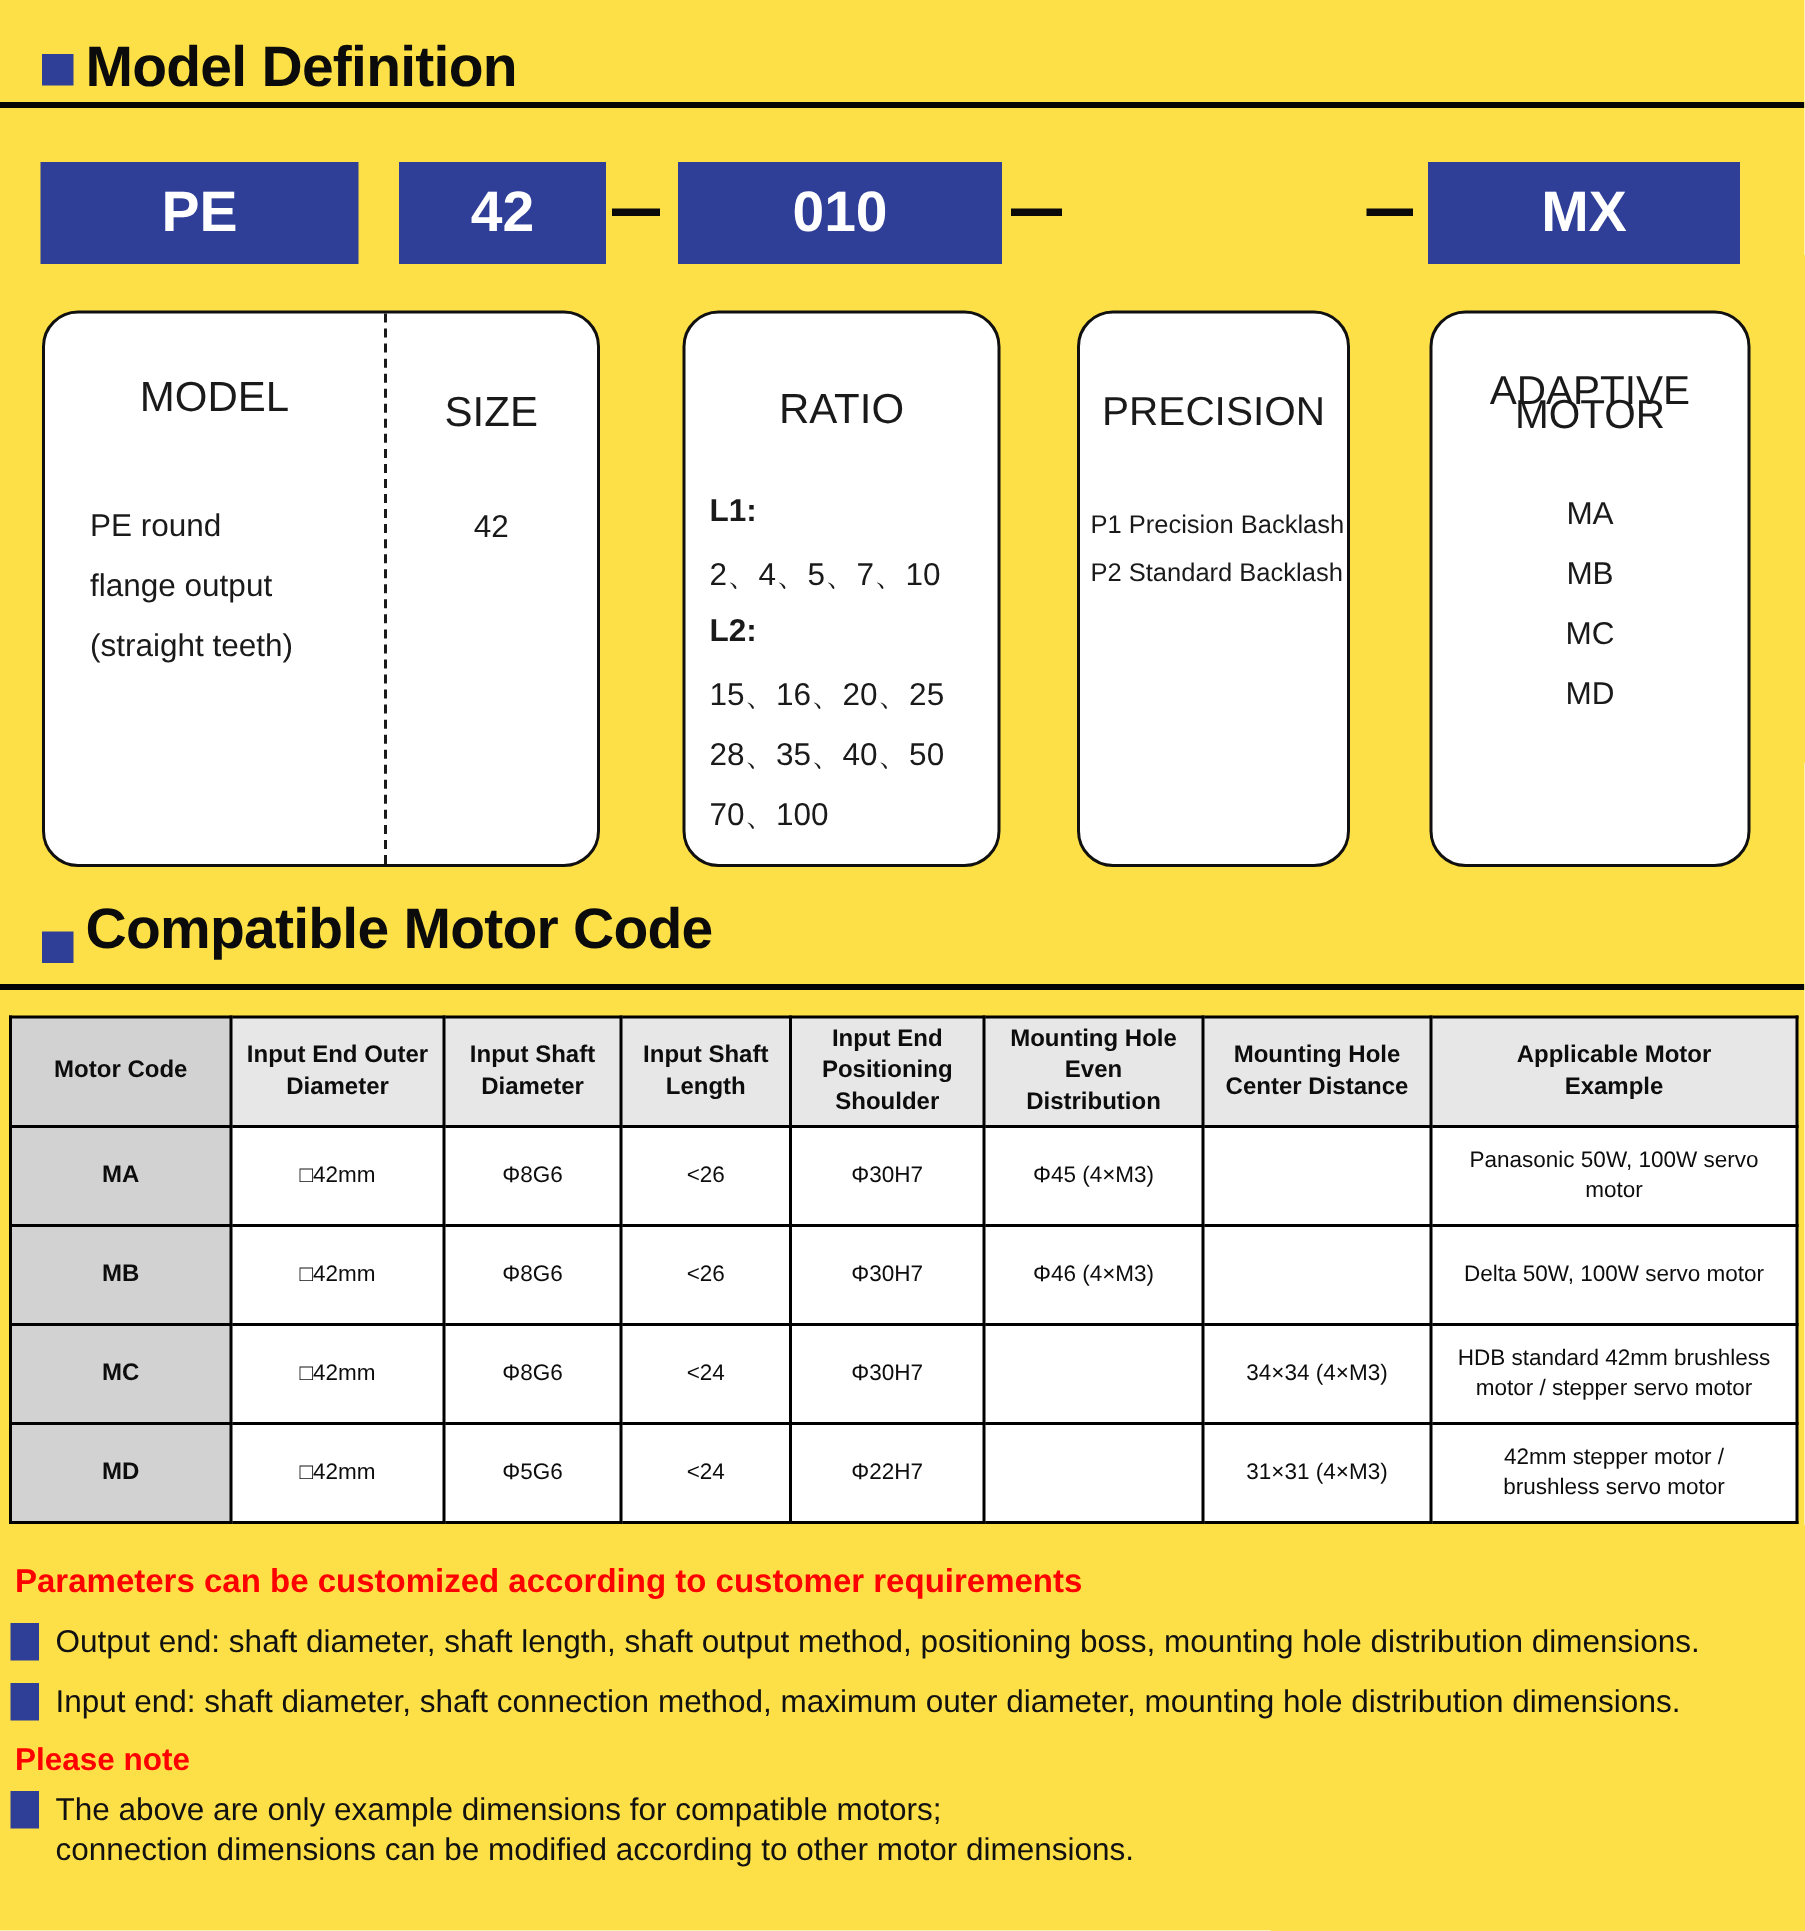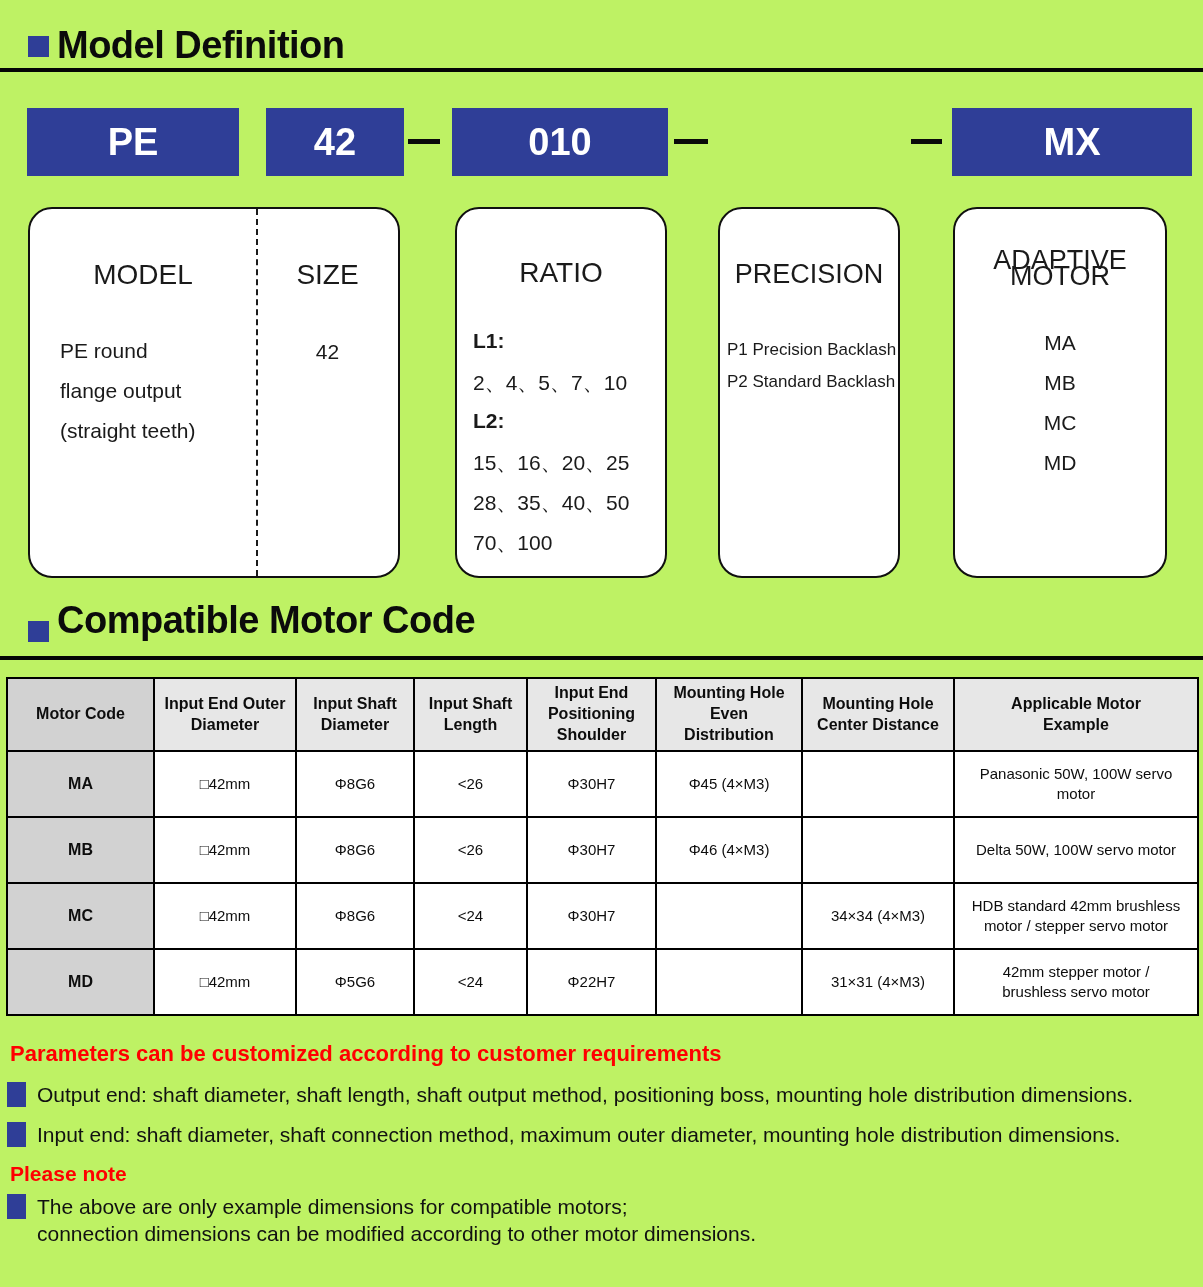--- a/index.html
+++ b/index.html
@@ -1,17 +1,17 @@
 <!DOCTYPE html>
 <html style="--accent: #2f3e97; --red: #ff0000;"><head>
 <meta charset="utf-8">
 <style>
   html,body{margin:0;padding:0;background:#ffffff;}
   .page{
-    position:relative;width:1203px;height:1287px;background:#bef264;
+    position:relative;width:1203px;height:1287px;background:#fde047;
     font-family:"Liberation Sans","DejaVu Sans",sans-serif;color:#0d0d0d;overflow:hidden;
   }
   
   .sec-bullet{position:absolute;width:21px;height:21px;background:var(--accent,#2f3e97);}
   .sec-title{position:absolute;font-size:38px;font-weight:bold;color:#0b0b0b;letter-spacing:-0.5px;white-space:nowrap;}
   .rule{position:absolute;left:0;width:1203px;height:4px;background:#050505;}
   
   .code-box{
     position:absolute;top:108px;height:68px;background:var(--accent,#2f3e97);
     color:#ffffff;font-size:38px;font-weight:bold;display:flex;align-items:center;justify-content:center;
@@ -52,25 +52,25 @@
   <div class="sec-bullet" style="left:28px;top:36px;"></div>
   <div class="sec-title" style="left:57px;top:24px;">Model Definition</div>
   <div class="rule" style="top:68px;"></div>
 
   <div class="code-box" style="left:27px;width:212px;">PE</div>
   <div class="code-box" style="left:266px;width:138px;">42</div>
   <div class="dash" style="left:408px;width:32px;"></div>
   <div class="code-box" style="left:452px;width:216px;">010</div>
   <div class="dash" style="left:674px;width:34px;"></div>
   <div class="dash" style="left:911px;width:31px;"></div>
-  <div class="code-box" style="left:952px;width:240px;">MX</div>
+  <div class="code-box" style="left:952px;width:208px;">MX</div>
 
   <div class="card" style="left:28px;width:372px;">
     <div class="dashed-div" style="left:226px;"></div>
-    <div class="card-title" style="left:0;top:50px;width:226px;">MODEL</div>
+    <div class="card-title" style="left:0;top:40px;width:226px;">MODEL</div>
     <div class="body-txt" style="left:30px;top:130px;">PE round</div>
     <div class="body-txt" style="left:30px;top:170px;">flange output</div>
     <div class="body-txt" style="left:30px;top:210px;">(straight teeth)</div>
     <div class="card-title" style="left:226px;top:50px;width:143px;">SIZE</div>
     <div class="body-txt" style="left:226px;top:131px;width:143px;text-align:center;">42</div>
   </div>
 
   <div class="card" style="left:455px;width:212px;">
     <div class="card-title" style="left:0;top:48px;width:100%;">RATIO</div>
     <div class="body-txt bold" style="left:16px;top:120px;">L1:</div>

